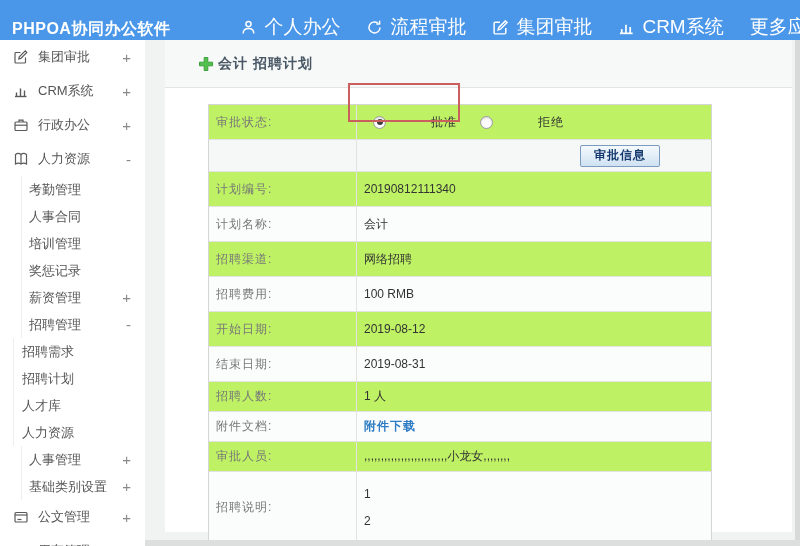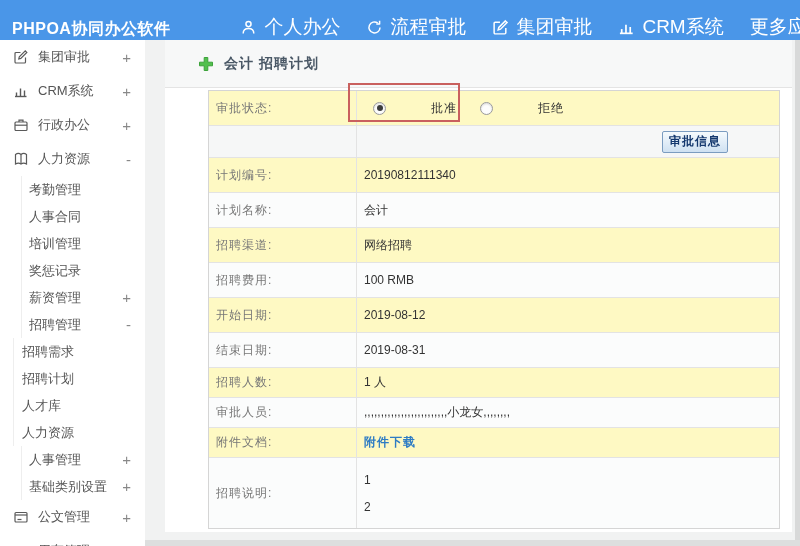--- a/index.html
+++ b/index.html
@@ -30,46 +30,46 @@
   .sb-icon svg { display:block; }
   .sb-label { flex:1; white-space:nowrap; overflow:hidden; }
   .sb-exp { color:#888; font-size:15px; padding-right:14px; font-weight:400; }
   .sb-scrollbar-track { position:absolute; right:2px; top:40px; width:5px; height:506px; background:#f6f6f6; }
   .sb-scrollbar-thumb { position:absolute; left:0; top:82px; width:5px; height:424px; background:#8f8f8f; border-radius:3px; }
 
   
   .main { position:absolute; left:145px; top:40px; width:655px; height:506px; background:#f1f2f2; }
   .panel { position:absolute; left:20px; top:0; width:627px; height:492px; background:#fff; }
   .panel-header { height:48px; background:#f7f8f8; border-bottom:1px solid #e4e4e4;
-    display:flex; align-items:center; padding-left:33px; gap:10px;text-align:center; }
+    display:flex; align-items:center; padding-left:33px; gap:4px;text-align:center; }
   .plus-icon { width:16px; height:16px; }
   .page-title { font-size:14px; font-weight:bold; color:#4a5866; letter-spacing:1px; }
 
-  .dtable { position:absolute; left:43px; top:50px; width:572px; border:1px solid #d5d5d5; background:#fef9c3; }
+  .dtable { position:absolute; left:43px; top:64px; width:504px; border:1px solid #d5d5d5; background:#bef264; }
   .trow { display:flex; border-bottom:1px solid #e3e3e3; align-items:stretch; }
   .trow:last-child { border-bottom:none; }
   .tlabel { width:148px; flex:none; border-right:1px solid #e3e3e3; display:flex; align-items:center;
     padding-left:7px; font-size:12px; color:#777; letter-spacing:1px; }
   .tvalue { flex:1; display:flex; align-items:center; padding-left:7px; font-size:12px; color:#333; }
 
   .row-status { height:35px; }
   .row-button { height:32px; background:#f6f7f7; }
   .rows-wrap .trow { height:35px; }
   .rows-wrap .trow:nth-child(even) { background:#fbfcfc; }
   .rows-wrap .trow:nth-child(7), .rows-wrap .trow:nth-child(8), .rows-wrap .trow:nth-child(9) { height:30px; }
   .rows-wrap .trow:nth-child(10) { height:70px; }
 
   .radio-group { display:flex; align-items:center; gap:9px; margin-left:9px; }
   .radio { width:13px; height:13px; border-radius:50%; border:1px solid #9a9a9a; background:#fdfdfd;
     display:inline-flex; align-items:center; justify-content:center; flex:none;
     box-shadow:inset 0 1px 2px rgba(0,0,0,.15); cursor:pointer; }
   .radio.checked::after { content:""; width:6px; height:6px; border-radius:50%; background:#3c3c3c; }
   .radio-label { font-size:12px; color:#333; letter-spacing:1px; margin-right:14px; cursor:pointer;margin-left:36px; }
 
-  .approve-btn { margin-left:auto; margin-right:51px; height:22px; padding:0 6px; font-size:12px; font-weight:bold;
+  .approve-btn { margin-left:auto; margin-right:51px; height:22px; padding:0 13px; font-size:12px; font-weight:bold;
     color:#14386e; background:linear-gradient(#f5fafd,#cfe1f2); border:1px solid #7b9cc0; border-radius:2px;
     cursor:pointer; font-family:inherit; letter-spacing:1px; }
 
   .link { color:#2e7cc4; font-weight:bold; text-decoration:none; cursor:pointer; letter-spacing:1px; }
   .mline { display:flex; flex-direction:column; justify-content:center; gap:13px; }
 
   .red-annotation { position:absolute; left:203px; top:43px; width:112px; height:39px;
     border:2px solid #c9605e; pointer-events:none; }
 
   .v-scrollbar { position:absolute; right:0; top:0; width:5px; height:506px; background:#d8d9d9; }
@@ -300,28 +300,28 @@
           </div>
           <div class="trow">
             <div class="tlabel">结束日期:</div>
             <div class="tvalue">2019-08-31</div>
           </div>
           <div class="trow">
             <div class="tlabel">招聘人数:</div>
             <div class="tvalue">1 人</div>
           </div>
           <div class="trow">
-            <div class="tlabel">审批人员:</div>
-            <div class="tvalue">,,,,,,,,,,,,,,,,,,,,,,,,,小龙女,,,,,,,,</div>
-          </div>
-          <div class="trow">
             <div class="tlabel">附件文档:</div>
             <div class="tvalue">
               <a class="link">附件下载</a>
             </div>
+          </div>
+          <div class="trow">
+            <div class="tlabel">审批人员:</div>
+            <div class="tvalue">,,,,,,,,,,,,,,,,,,,,,,,,,小龙女,,,,,,,,</div>
           </div>
           <div class="trow">
             <div class="tlabel">招聘说明:</div>
             <div class="tvalue">
               <div class="mline">
                 <div>1</div>
                 <div>2</div>
               </div>
             </div>
           </div>

